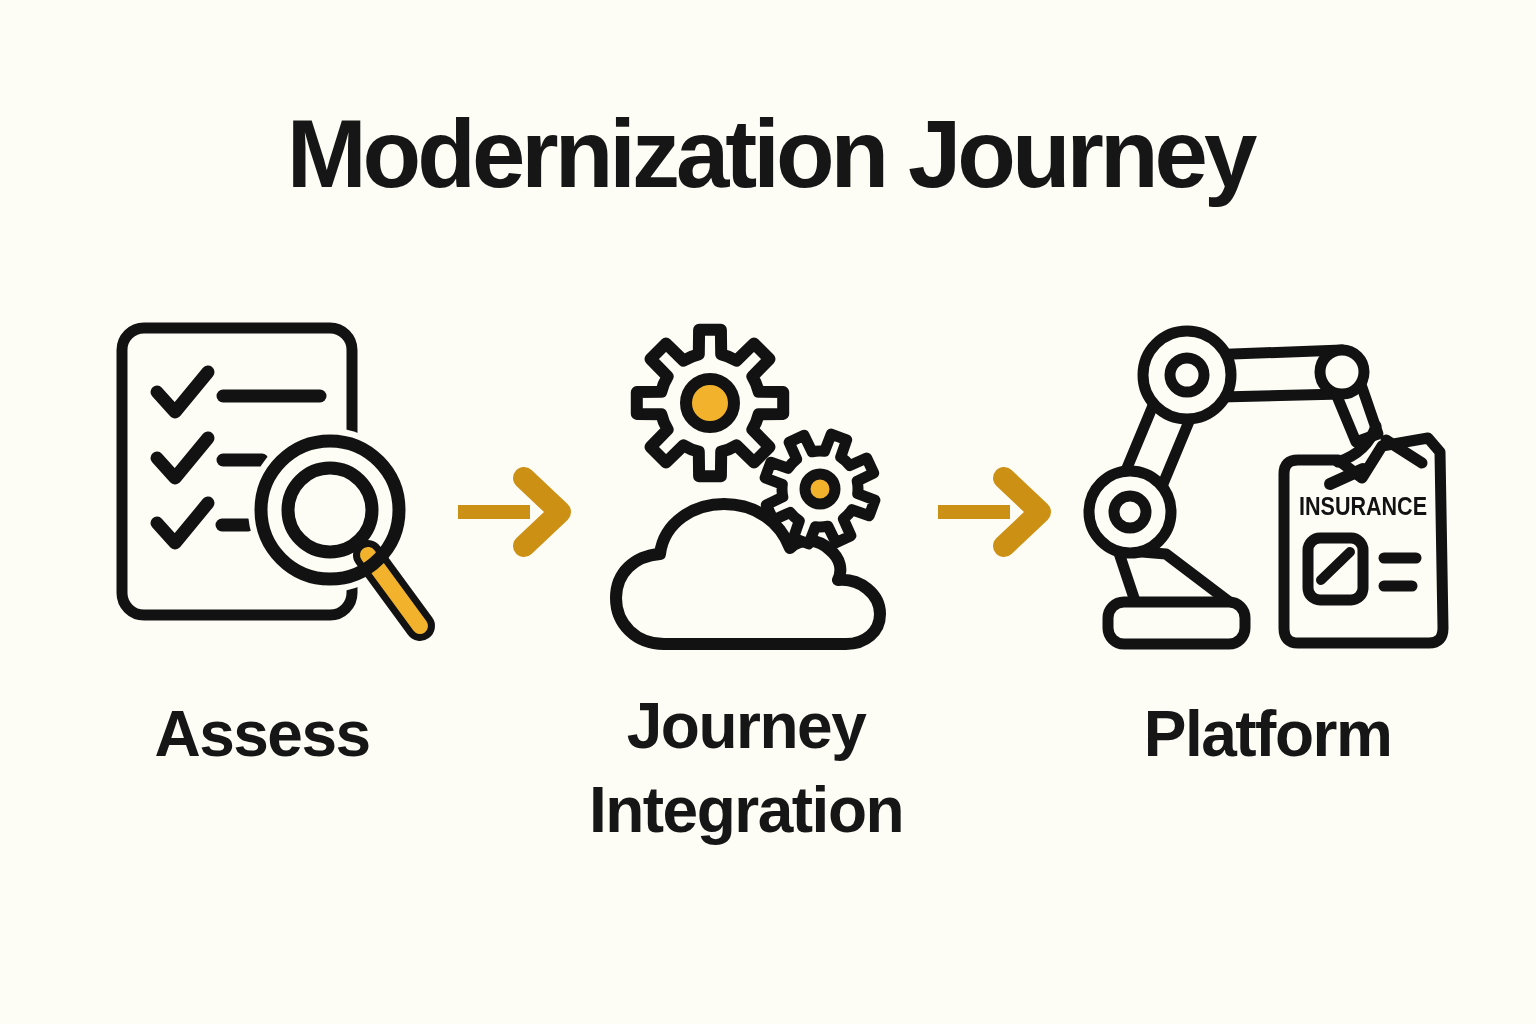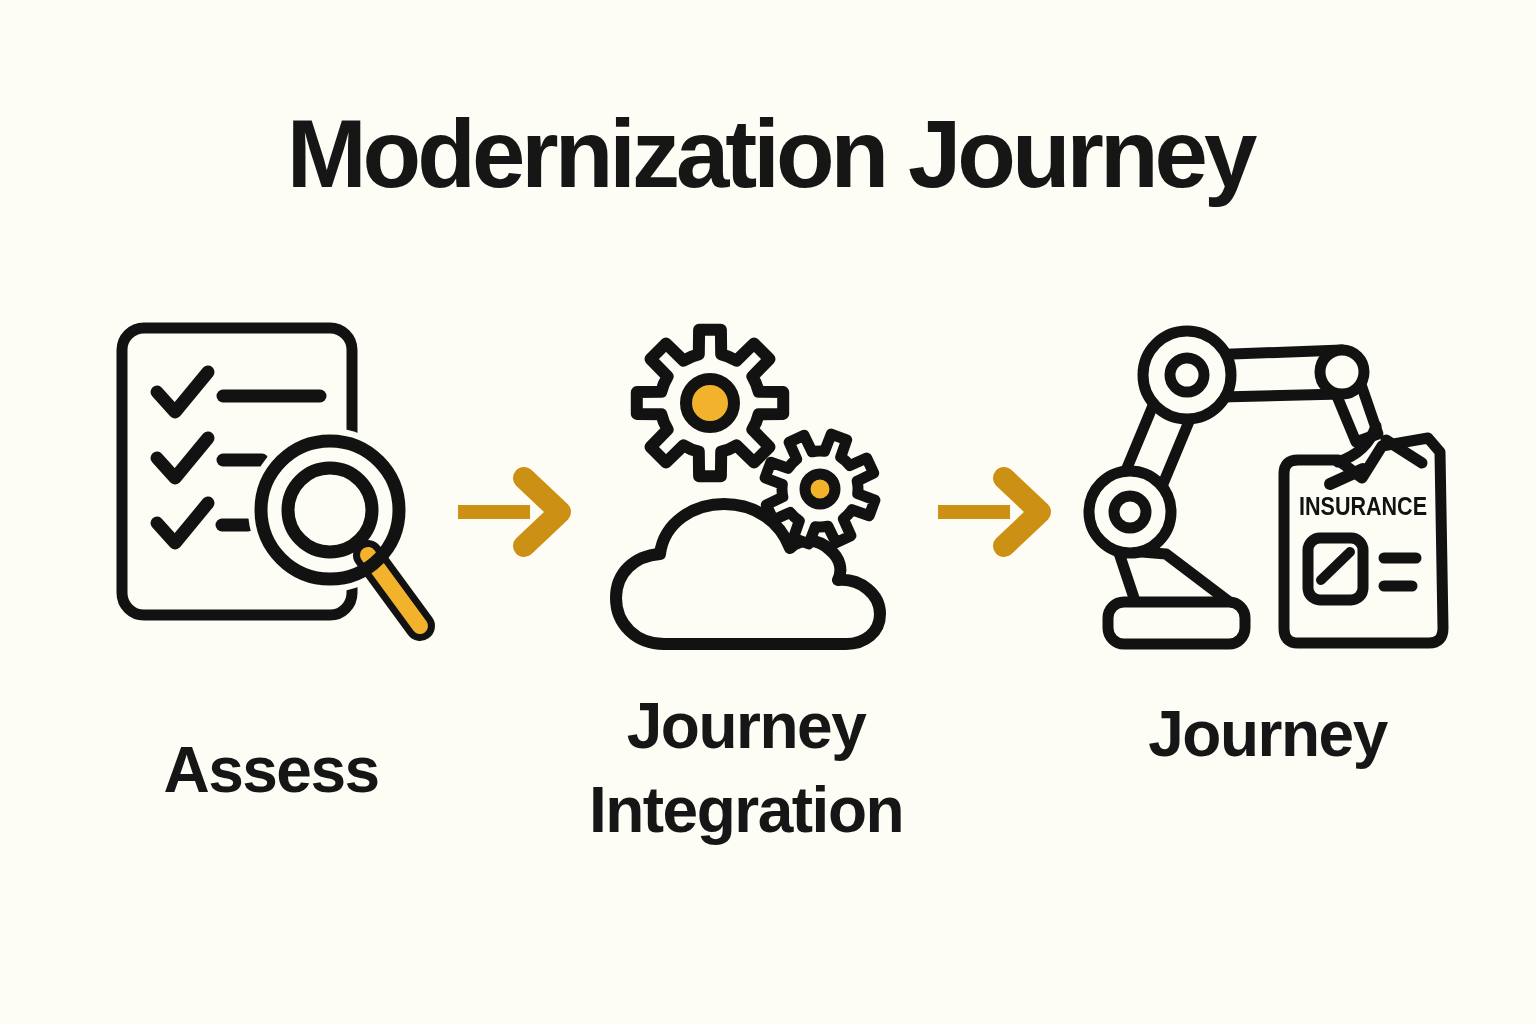--- a/index.html
+++ b/index.html
@@ -14,21 +14,21 @@
   }
   .abs{position:absolute;}
   .title{
     top:106px;left:2px;width:1536px;text-align:center;
     font-size:96px;font-weight:700;letter-spacing:-4px;line-height:1.0;
   }
   .stage-label{
     font-size:64px;font-weight:700;letter-spacing:-1.5px;line-height:1.32;
     text-align:center;
   }
-  #label-assess{top:692px;left:91px;width:360px;margin-top:36px;}
+  #label-assess{top:692px;left:82px;width:360px;}
   #label-platform{top:684px;left:530px;width:432px;}
   #label-automate{top:692px;left:1075px;width:385px;}
   svg{display:block;overflow:visible;}
   svg text{
     font-family:"Liberation Sans","DejaVu Sans",sans-serif;
     font-weight:700;fill:var(--line);
   }
 </style>
 </head>
 <body>
@@ -116,13 +116,13 @@
     <rect x="228" y="228" width="55" height="62" rx="12" fill="none" stroke-width="11"></rect>
     <path d="M241 270 270 242" fill="none" stroke-width="10"></path>
     <path d="M304 248 H336" fill="none" stroke-width="11"></path>
     <path d="M304 276 H332" fill="none" stroke-width="11"></path>
   </g>
   <text x="283" y="205" font-size="25" text-anchor="middle" textLength="128" lengthAdjust="spacingAndGlyphs">INSURANCE</text>
 </svg>
 
 <div class="abs stage-label" id="label-assess">Assess</div>
 <div class="abs stage-label" id="label-platform">Journey Integration</div>
-<div class="abs stage-label" id="label-automate">Journey</div>
+<div class="abs stage-label" id="label-automate">Platform</div>
 
 </body></html>

